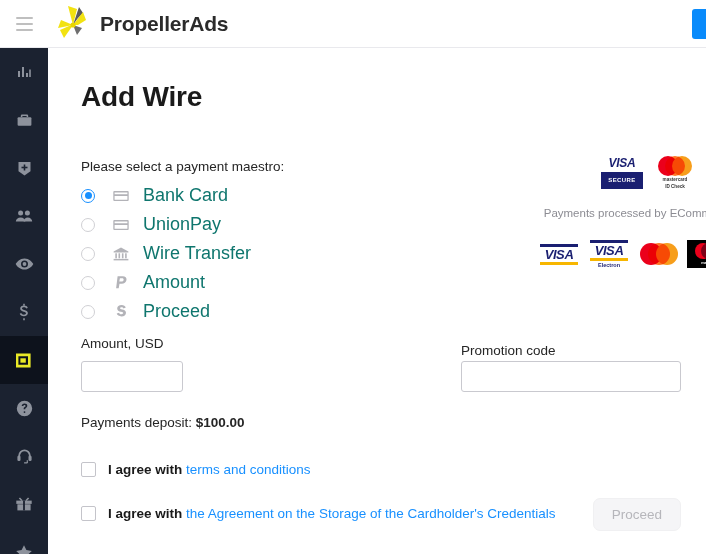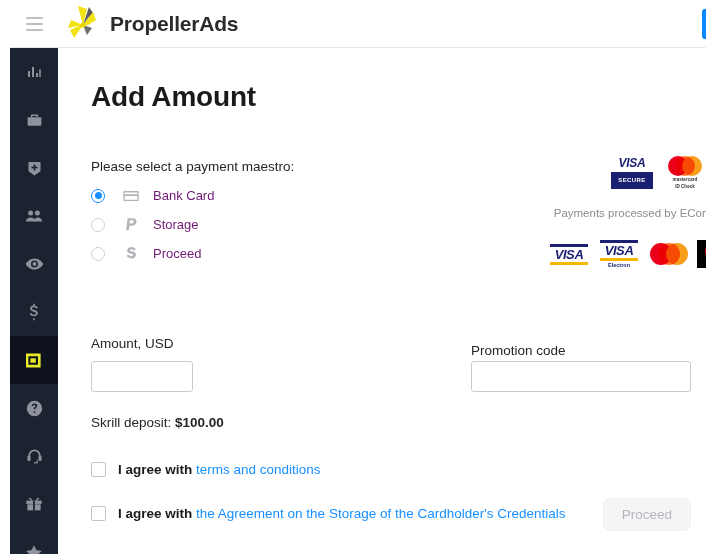--- a/index.html
+++ b/index.html
@@ -12,21 +12,20 @@
     overflow: hidden;
     background: #ffffff;
     font-family: "Liberation Sans", sans-serif;
     color: #262626;
     -webkit-font-smoothing: antialiased;
   }
   .app {
     position: relative;
     width: 632px;
     height: 554px;
-    margin-left: 10px;
   }
 
   
   .header {
     position: absolute;
     left: 0; top: 0;
     width: 706px;
     height: 48px;
     background: #ffffff;
     border-bottom: 1px solid #e9e9ed;
@@ -177,22 +176,22 @@
     margin-left: 17px;
     display: flex;
     align-items: center;
     justify-content: center;
     flex: none;
   }
   .pm-icon svg { display:block; }
   .pm-icon .ico { fill: #b3b3b8; }
   .pm-text {
     margin-left: 13px;
-    font-size: 13px;
-    color: #701a75;
+    font-size: 18px;
+    color: #0f766e;
   }
 
   
   .badges-top {
     position: absolute;
     left: 553px;
     top: 108px;
     display: flex;
     align-items: center;
     gap: 13px;
@@ -548,50 +547,77 @@
           <path d="M9 1.2l2.4 4.9 5.4.8-3.9 3.8.9 5.4L9 13.5l-4.8 2.6.9-5.4L1.2 6.9l5.4-.8z"></path>
         </g>
           </svg>
       </span>
     </div>
 
   </div>
 
   <div class="content">
 
-    <h1 class="page-title">Add Amount</h1>
+    <h1 class="page-title">Add Wire</h1>
 
     <div class="pm-label">Please select a payment maestro:</div>
 
     <div class="pm-list">
 
       <div class="pm-row">
         <span class="radio checked"></span>
         <span class="pm-icon">
           <svg width="16" height="12" viewBox="0 0 16 12">
               <g class="ico">
             <path d="M1.3.9h13.4a1 1 0 0 1 1 1v8.2a1 1 0 0 1-1 1H1.3a1 1 0 0 1-1-1V1.9a1 1 0 0 1 1-1zm.3 1.5v1.9h12.8V2.4zm0 3.6v3.7h12.8V6z"></path>
           </g>
             </svg>
         </span>
         <span class="pm-text">Bank Card</span>
       </div>
 
-
+      <div class="pm-row">
+        <span class="radio"></span>
+        <span class="pm-icon">
+          <svg width="16" height="12" viewBox="0 0 16 12">
+              <g class="ico">
+            <path d="M1.3.9h13.4a1 1 0 0 1 1 1v8.2a1 1 0 0 1-1 1H1.3a1 1 0 0 1-1-1V1.9a1 1 0 0 1 1-1zm.3 1.5v1.9h12.8V2.4zm0 3.6v3.7h12.8V6z"></path>
+          </g>
+            </svg>
+        </span>
+        <span class="pm-text">UnionPay</span>
+      </div>
+
+      <div class="pm-row">
+        <span class="radio"></span>
+        <span class="pm-icon">
+          <svg width="16" height="14" viewBox="0 0 16 14">
+              <g class="ico">
+            <path d="M8 .6 15.4 4.4v1.1H.6V4.4z"></path>
+            <rect x="2.3" y="6.3" width="1.6" height="5"></rect>
+            <rect x="5.5" y="6.3" width="1.6" height="5"></rect>
+            <rect x="8.9" y="6.3" width="1.6" height="5"></rect>
+            <rect x="12.1" y="6.3" width="1.6" height="5"></rect>
+            <rect x="0.6" y="11.9" width="14.8" height="1.5"></rect>
+          </g>
+            </svg>
+        </span>
+        <span class="pm-text">Wire Transfer</span>
+      </div>
 
       <div class="pm-row">
         <span class="radio"></span>
         <span class="pm-icon">
           <svg width="15" height="16" viewBox="0 0 15 16">
               <g class="ico">
             <path d="M3.6 1.2h5.1c2.6 0 4.2 1.4 3.8 3.8-.4 2.4-2.3 3.7-4.8 3.7H5.5l-.8 4.6H2.1zM5.9 3.3l-.6 3.3h1.9c1.3 0 2.2-.6 2.4-1.7.2-1.1-.4-1.6-1.6-1.6z"></path>
           </g>
             </svg>
         </span>
-        <span class="pm-text">Storage</span>
+        <span class="pm-text">Amount</span>
       </div>
 
       <div class="pm-row">
         <span class="radio"></span>
         <span class="pm-icon">
           <svg width="13" height="15" viewBox="0 0 13 15">
               <g class="ico">
             <path d="M6.6 1.1c2.1 0 3.6.9 4.2 2.4l-2.3.9c-.3-.8-1-1.2-1.9-1.2-.9 0-1.5.4-1.5 1 0 .7.7.9 2.1 1.2 2.1.4 3.8 1.1 3.8 3.3 0 2.3-1.9 3.7-4.5 3.7-2.5 0-4.2-1.1-4.8-2.8l2.4-.9c.3 1 1.2 1.5 2.3 1.5 1.1 0 1.8-.4 1.8-1.1 0-.7-.7-1-2.2-1.3C3.7 7.4 2.2 6.6 2.2 4.5c0-2.1 1.8-3.4 4.4-3.4z"></path>
           </g>
             </svg>
@@ -648,21 +674,21 @@
       </div>
     </div>
 
     <label class="field-label" id="amount-label">Amount, USD</label>
     <input class="text-input" id="amount-input" type="text" value="" style="">
 
     <label class="field-label" id="promo-label">Promotion code</label>
     <input class="text-input" id="promo-input" type="text" value="" style="">
 
     <div class="min-deposit">
-      <span>Skrill deposit: </span><b>$100.00</b>
+      <span>Payments deposit: </span><b>$100.00</b>
     </div>
 
     <div class="agree-row" id="agree-terms">
       <span class="checkbox"></span>
       <span class="agree-text">
         <span class="strong">I agree with </span><a class="link" href="#">terms and conditions</a>
       </span>
     </div>
 
     <div class="agree-row" id="agree-cardholder">

